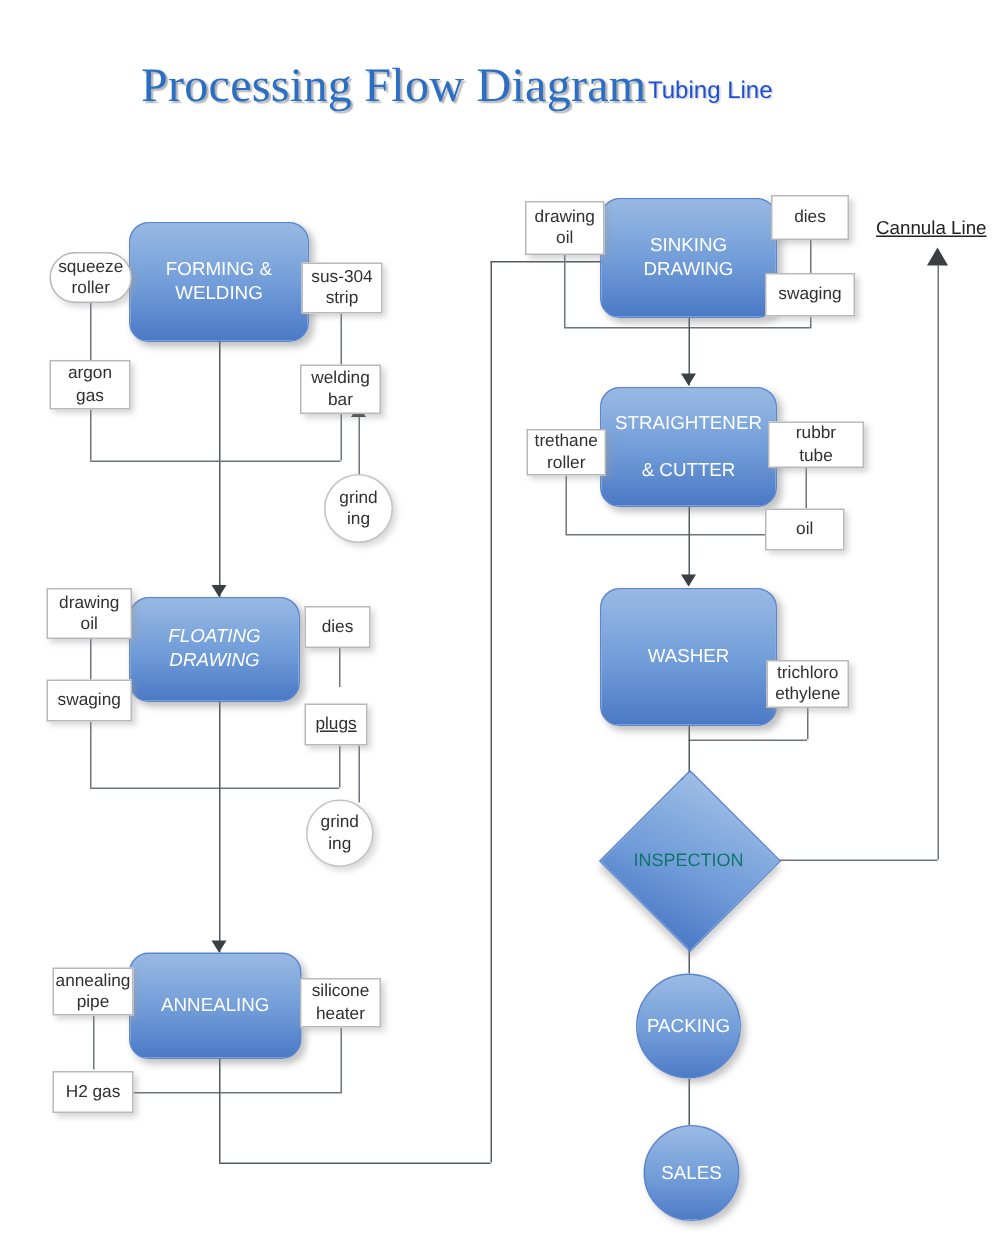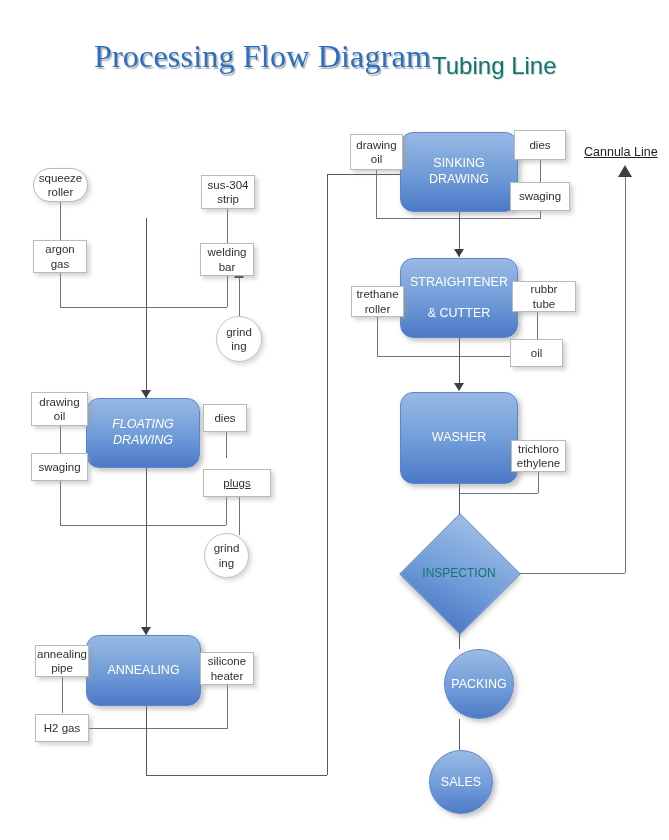--- a/index.html
+++ b/index.html
@@ -12,21 +12,21 @@
   .title-main{
     position:absolute; left:94px; top:38px;
     font-family:"Liberation Serif",serif;
     font-size:32px; color:#2b6fc4; white-space:nowrap;
     text-shadow:1.5px 1.5px 1px rgba(150,150,150,.75);
     letter-spacing:.2px;
   }
   .title-sub{
     position:absolute; left:432px; top:52px;
     font-family:"Liberation Sans",sans-serif;
-    font-size:24px; color:#0f766e; white-space:nowrap;
+    font-size:16px; color:#1d4ed8; white-space:nowrap;
     text-shadow:1px 1px 1px rgba(170,170,170,.6);
   }
   .cannula-label{
     position:absolute; left:584px; top:145px;
     font-size:12.5px; color:#222; white-space:nowrap;text-decoration:underline;
   }
 
   
   .proc{
     position:absolute; box-sizing:border-box;
@@ -171,20 +171,23 @@
   <div class="arrow-down" style="left:454px; top:519px;"></div>
 
   <div class="ln-v" style="left:459px; top:607px; height:42px;"></div>
 
   <div class="ln-v" style="left:459px; top:719px; height:31px;"></div>
 
   <div class="ln-h thin" style="left:519px; top:573px; width:106px;"></div>
   <div class="ln-v thin" style="left:625px; top:177px; height:396px;"></div>
   <div class="arrow-up big" style="left:618px; top:165px;"></div>
 
+  <div class="proc" style="left:86px; top:148px; width:120px; height:80px;">
+    <span>FORMING &amp; WELDING</span>
+  </div>
 
   <div class="lbl" style="left:33px; top:168px; width:55px; height:34px;border-radius:17px;">
     <span>
       <span>squeeze</span><br>
       <span>roller</span>
     </span>
   </div>
 
   <div class="lbl" style="left:201px; top:175px; width:54px; height:34px;">
     <span>
@@ -226,21 +229,21 @@
   </div>
 
   <div class="lbl" style="left:203px; top:404px; width:44px; height:28px;">
     <span>dies</span>
   </div>
 
   <div class="lbl" style="left:31px; top:453px; width:57px; height:28px;">
     <span>swaging</span>
   </div>
 
-  <div class="lbl" style="left:203px; top:469px; width:68px; height:28px;text-decoration:underline;">
+  <div class="lbl" style="left:203px; top:469px; width:42px; height:28px;text-decoration:underline;">
     <span>plugs</span>
   </div>
 
   <div class="circ-white" style="left:204px; top:533px; width:45px; height:45px;">
     <span>
       <span>grind</span><br>
       <span>ing</span>
     </span>
   </div>
 
@@ -319,21 +322,21 @@
       <span>trichloro</span><br>
       <span>ethylene</span>
     </span>
   </div>
 
   <div class="diamond-wrap" style="left:417px; top:531px; width:84px; height:84px;">
     <div class="dshape"></div>
     <div class="dtext" style="left:-22px; width:128px;">INSPECTION</div>
   </div>
 
-  <div class="circ-blue" style="left:424px; top:649px; width:70px; height:70px;margin-left:20px;">
+  <div class="circ-blue" style="left:424px; top:649px; width:70px; height:70px;">
     <span>PACKING</span>
   </div>
 
   <div class="circ-blue" style="left:429px; top:750px; width:64px; height:64px;">
     <span>SALES</span>
   </div>
 
 </div>
 
 </body></html>

